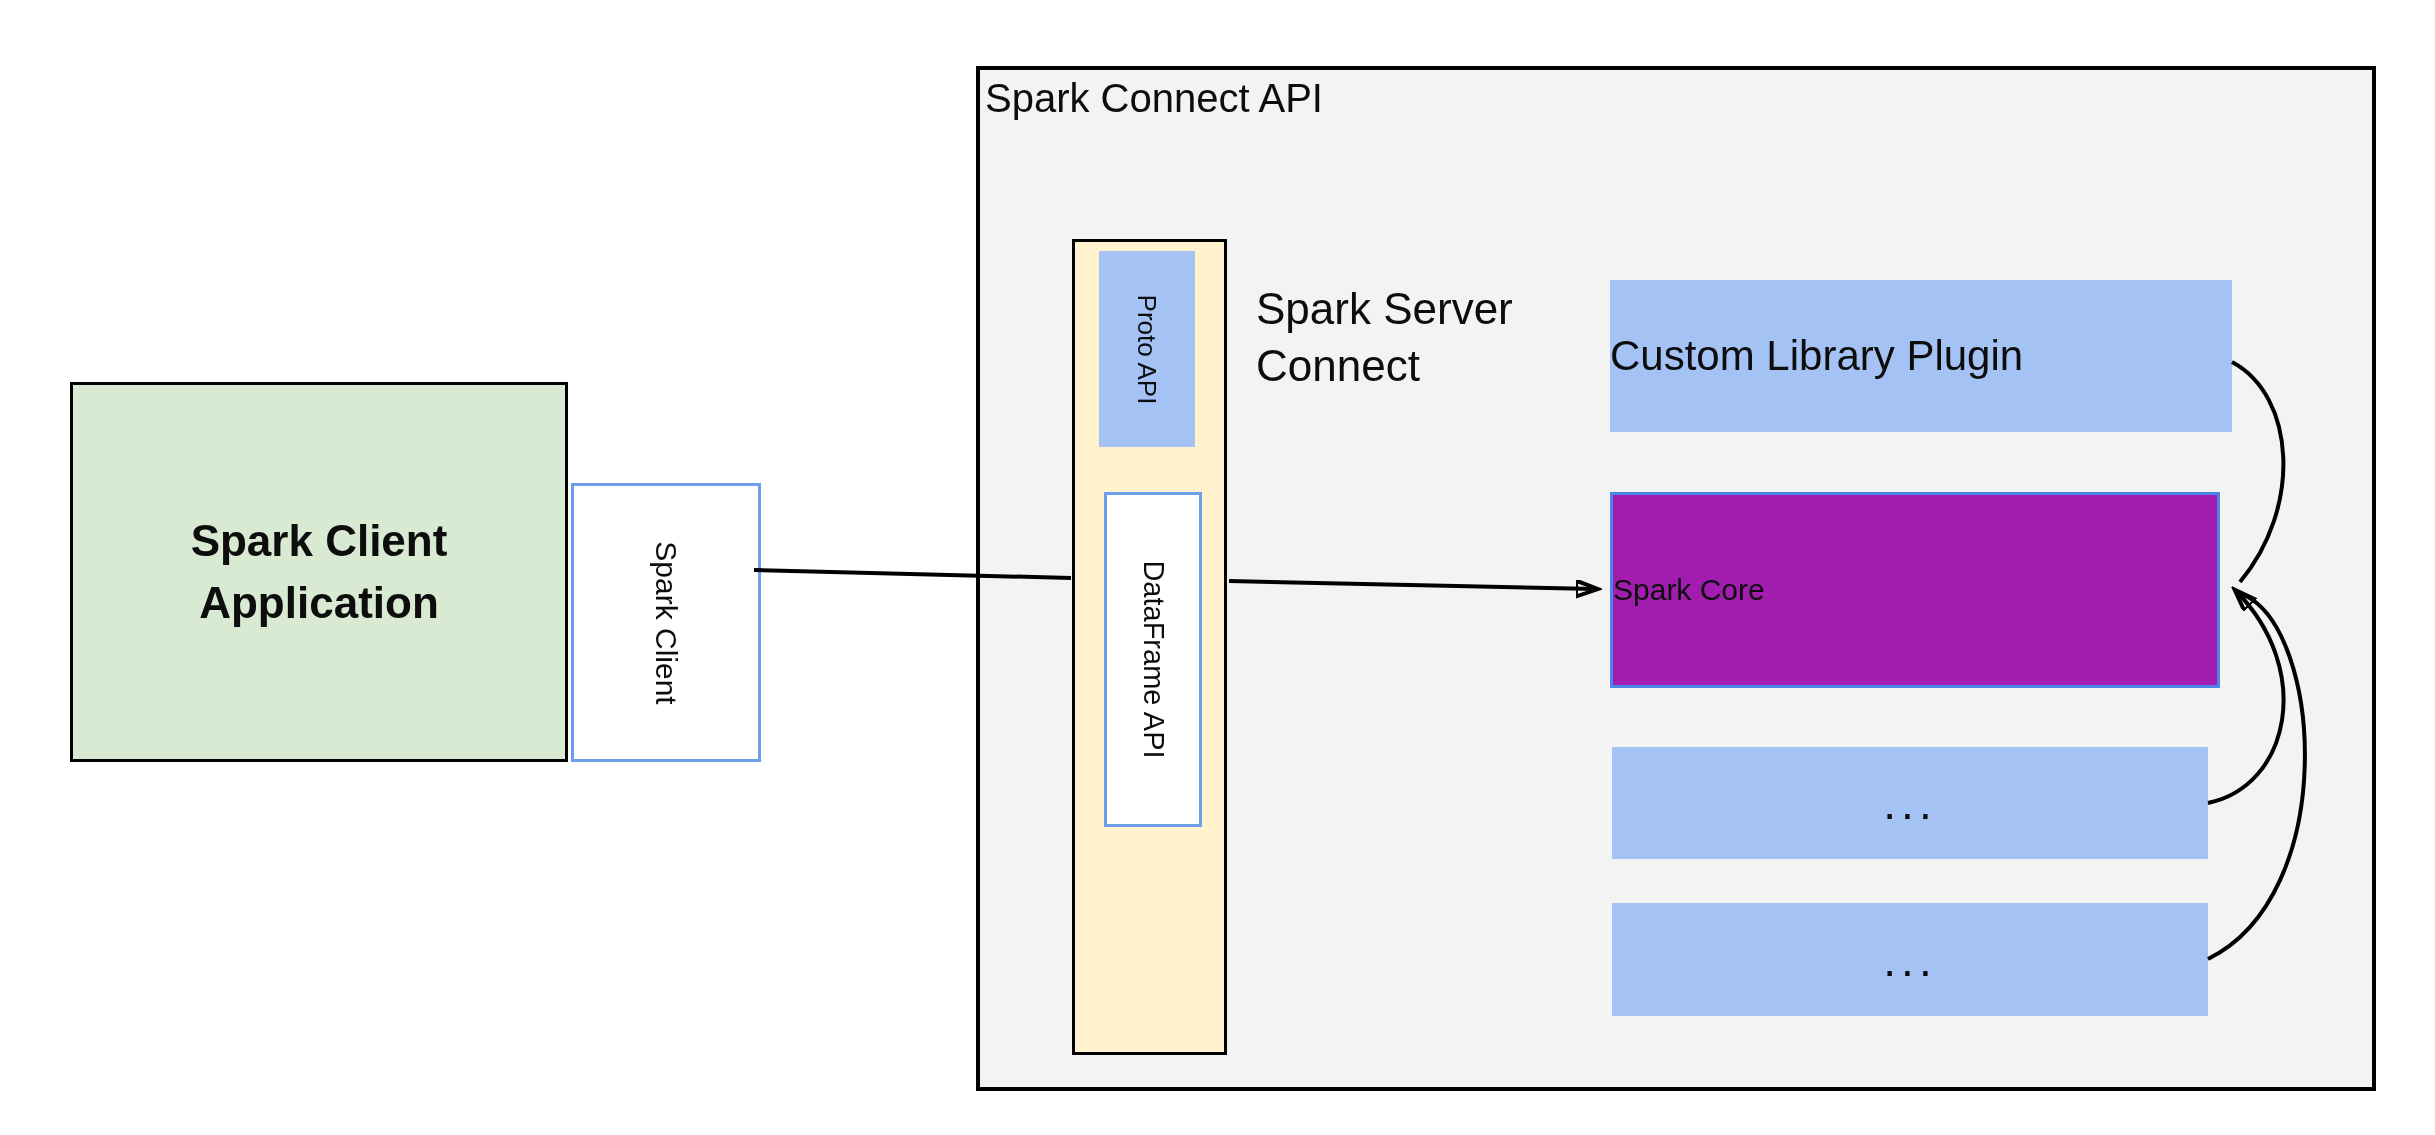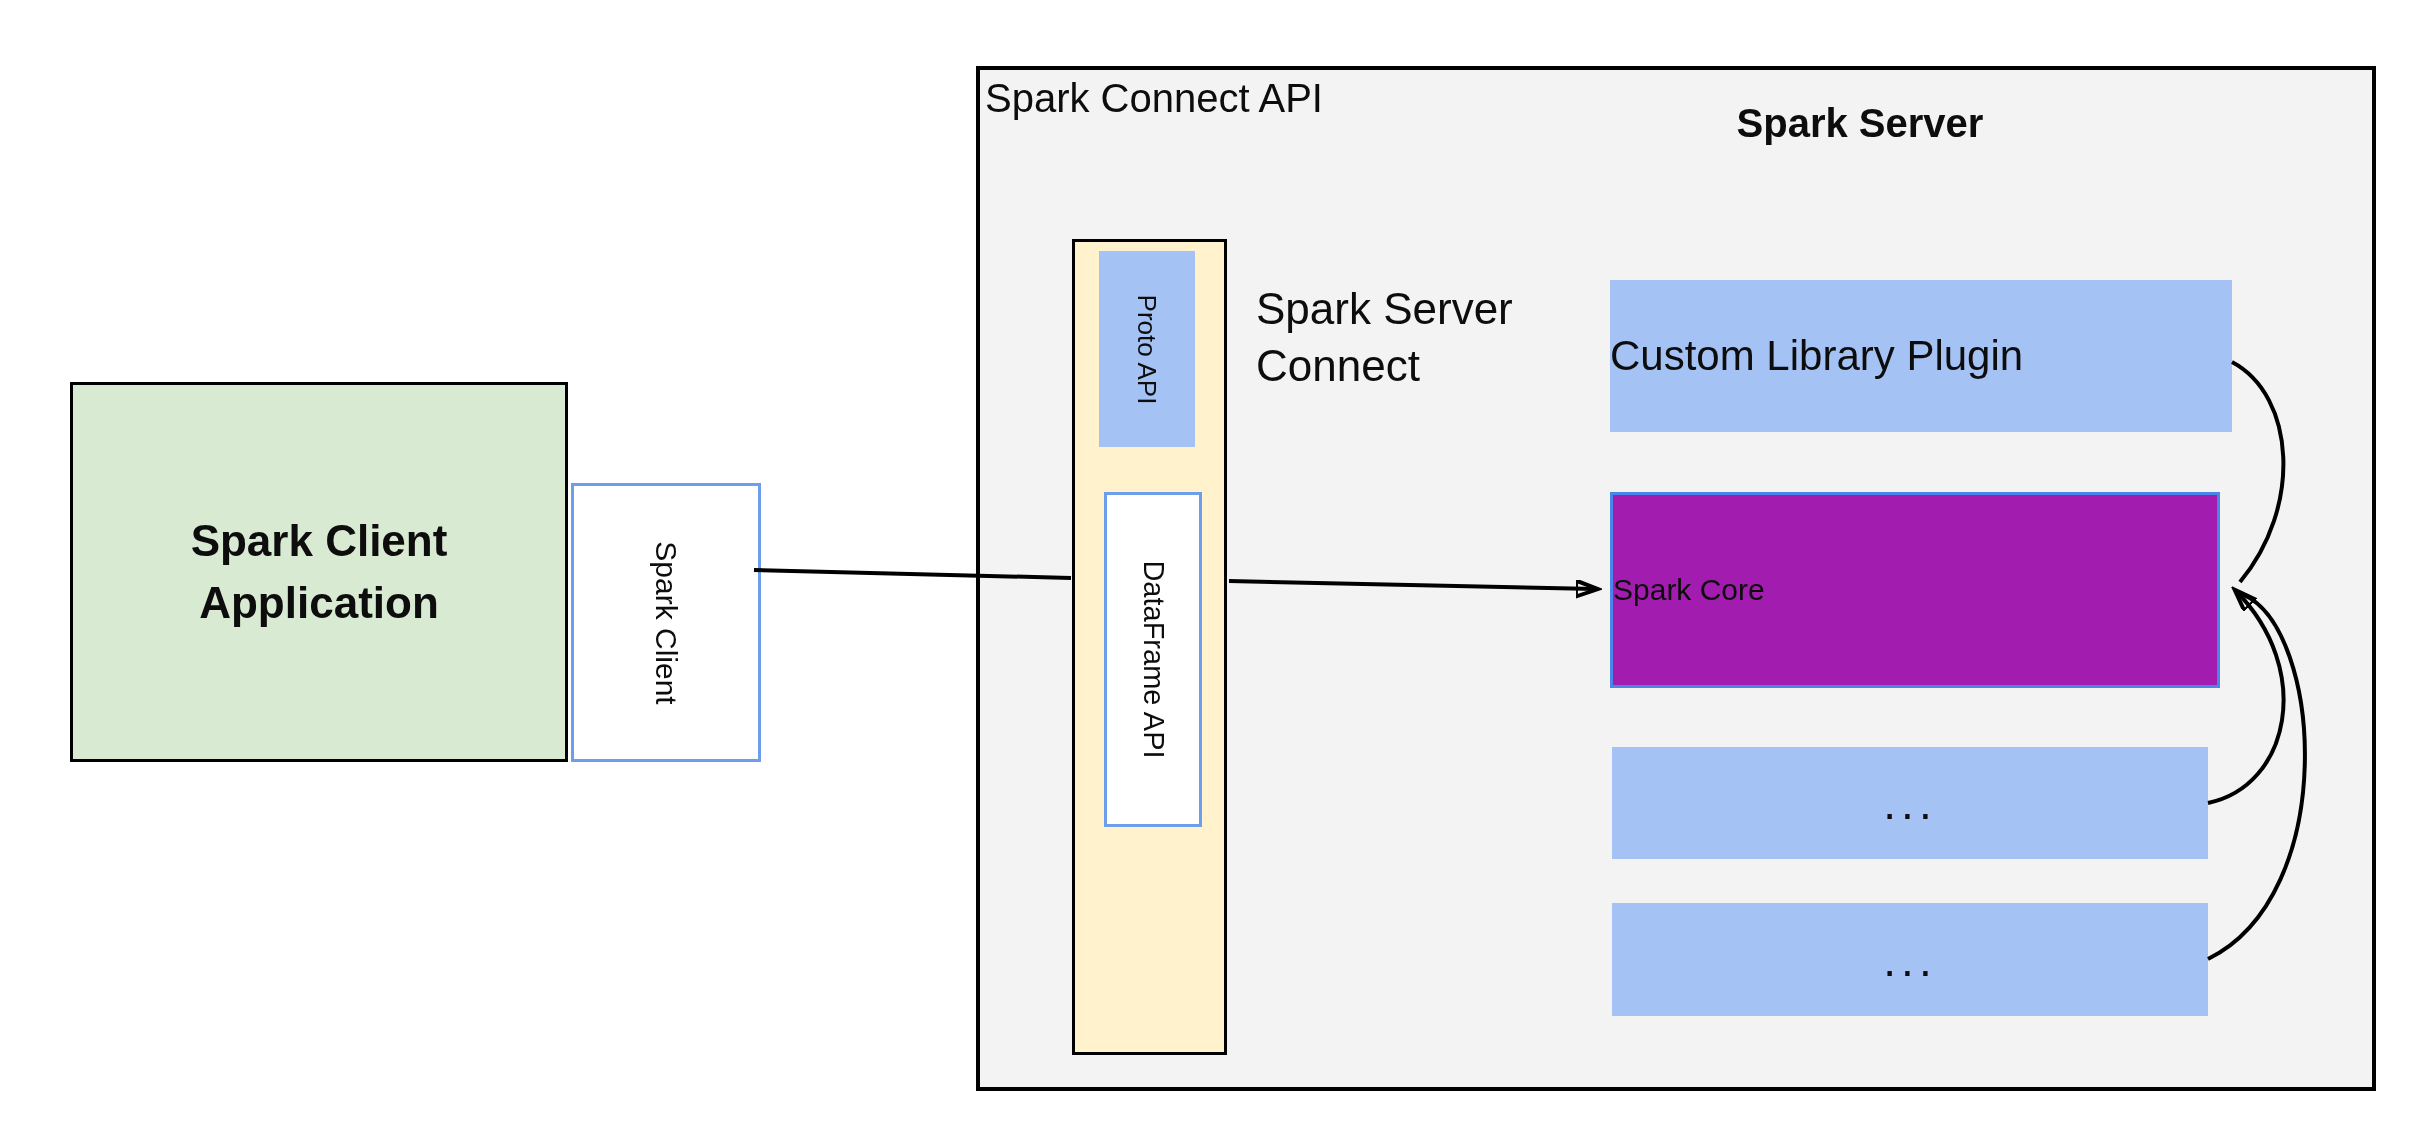--- a/index.html
+++ b/index.html
@@ -139,21 +139,20 @@
   <div class="abs connect-title">Spark Connect API</div>
   <div class="abs cream-box"></div>
   <div class="abs proto-box">
     <span class="vtext vtext-proto">Proto API</span>
   </div>
   <div class="abs dataframe-box">
     <span class="vtext vtext-dataframe">DataFrame API</span>
   </div>
   <div class="abs library-label">Spark Server Connect</div>
 
-  <div class="abs server-title">Spark Server</div>
   <div class="abs plugin-box">
     <span>Custom Library Plugin</span>
   </div>
   <div class="abs core-box">
     <span>Spark Core</span>
   </div>
   <div class="abs dots-box dots-1">
     <span>...</span>
   </div>
   <div class="abs dots-box dots-2">

